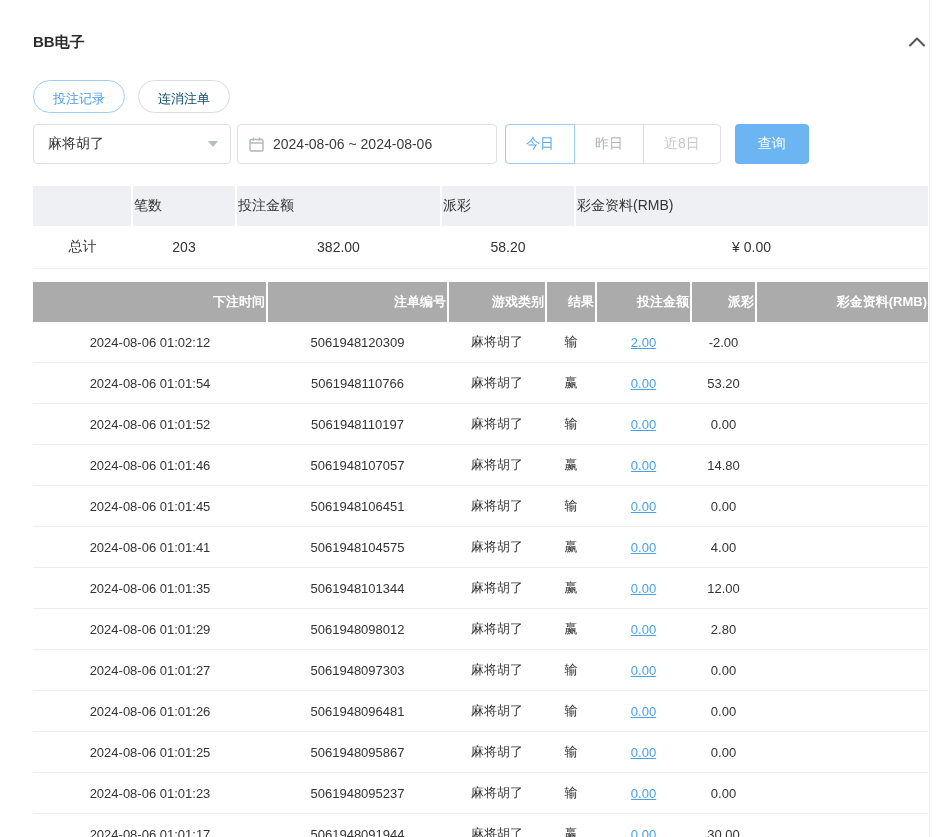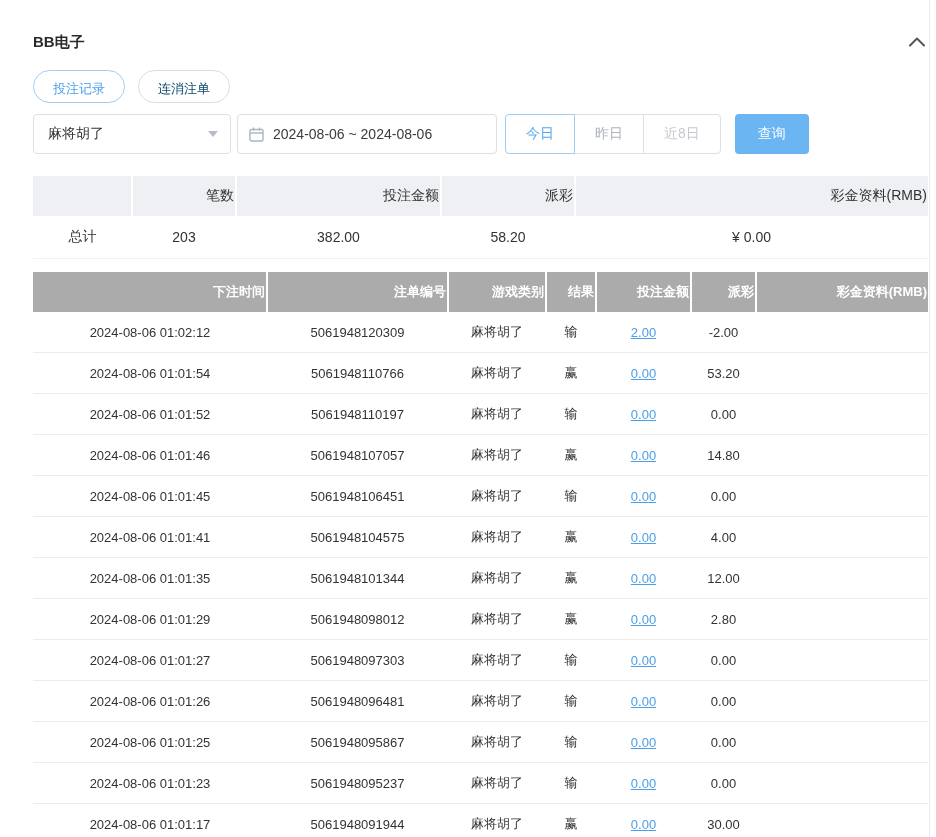--- a/index.html
+++ b/index.html
@@ -7,42 +7,42 @@
     width:936px;height:837px;overflow:hidden;background:#fff;
     font-family:"Liberation Sans","DejaVu Sans",sans-serif;color:#333;position:relative;
   }
   .content{margin-left:33px;width:895px;}
   
   .panel-header{display:flex;align-items:center;justify-content:space-between;padding-top:28px;height:28px;}
   .panel-title{font-size:15px;font-weight:bold;color:#2b2b2b;}
   .collapse-btn{width:22px;height:22px;display:flex;align-items:center;justify-content:center;cursor:pointer;background:none;border:none;padding:0;}
   
   .tabs{margin-top:14px;display:flex;align-items:center;}
-  .tab{height:33px;padding:9px 19px;border-radius:17px;background:#fff;font-size:13px;cursor:pointer;}
+  .tab{height:33px;padding:9px 19px;border-radius:17px;background:#fff;font-size:13px;cursor:pointer;margin-top:10px;}
   .tab.active{border:1px solid #9fcdf4;color:#4ba0ee;}
   .tab.inactive{border:1px solid #dcdcdc;color:#0c4a6e;margin-left:13px;}
   
   .filters{margin-top:11px;display:flex;align-items:center;}
   .select{width:198px;height:40px;box-sizing:border-box;border:1px solid #dcdfe6;border-radius:4px;
     display:flex;align-items:center;justify-content:space-between;padding:0 12px 0 14px;font-size:14px;color:#333;cursor:pointer;background:#fff;}
   .date-input{margin-left:6px;width:260px;height:40px;box-sizing:border-box;border:1px solid #dcdfe6;border-radius:4px;
     display:flex;align-items:center;padding:0 11px;font-size:14px;color:#3c3c3c;cursor:pointer;background:#fff;}
   .date-input .cal{margin-right:9px;display:flex;align-items:center;}
   .btn-group{margin-left:8px;display:flex;}
   .btn-group button{height:40px;padding:8px 20px;background:#fff;border:1px solid #dcdfe6;font-size:14px;cursor:pointer;margin-left:-1px;}
   .btn-group button:first-child{border-radius:4px 0 0 4px;margin-left:0;}
   .btn-group button:last-child{border-radius:0 4px 4px 0;}
   .btn-group button.active{color:#53a8f0;border-color:#9dccf4;position:relative;z-index:2;}
   .btn-group button.b2{color:#adb3bd;}
   .btn-group button.b3{color:#c4c9d1;}
   .search-btn{margin-left:14px;width:74px;height:40px;background:#6cb5f3;color:#fff;border:none;border-radius:4px;font-size:14px;cursor:pointer;}
   
   table{border-collapse:collapse;table-layout:fixed;}
   .summary-table{margin-top:22px;width:895px;font-size:14px;}
-  .summary-table th{background:#eef0f3;height:38px;font-weight:normal;color:#333;text-align:right;border-right:2px solid #fff;}
+  .summary-table th{background:#eef0f3;height:38px;font-weight:normal;color:#333;text-align:left;border-right:2px solid #fff;}
   .summary-table th:last-child{border-right:none;}
   .summary-table td{height:40px;text-align:center;color:#333;border-bottom:1px solid #f1f1f1;}
   
   .bet-table{margin-top:13px;width:895px;font-size:13px;}
   .bet-table th{background:#ababab;color:#fff;height:38px;font-weight:600;text-align:right;border-right:2px solid #fff;}
   .bet-table th:last-child{border-right:none;}
   .bet-table td{height:38px;text-align:center;color:#333;border-bottom:1px solid #ededed;background:#fff;}
   .amt-link{color:#4aa0e8;text-decoration:underline;cursor:pointer;}
   .neg{color:#e25a5a;}
   

